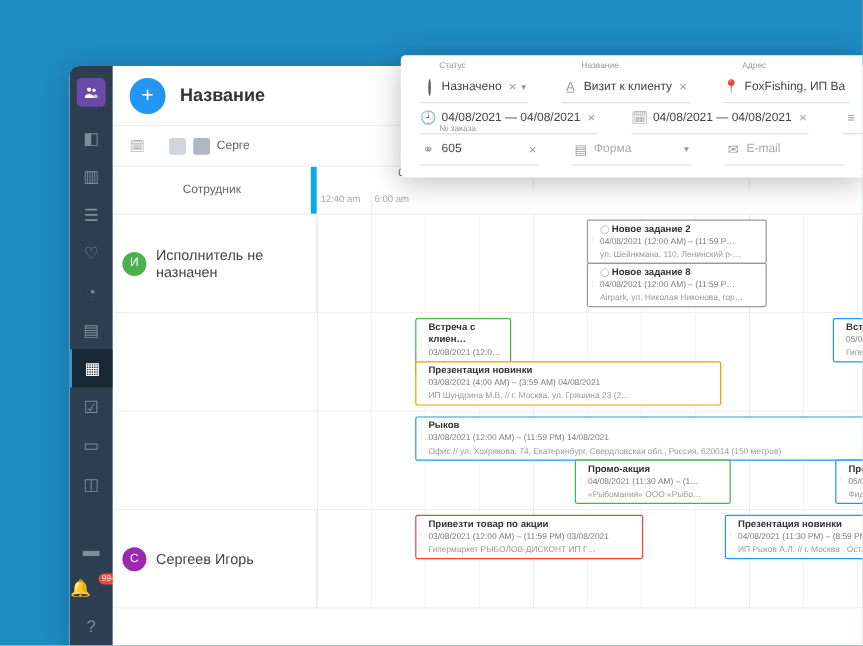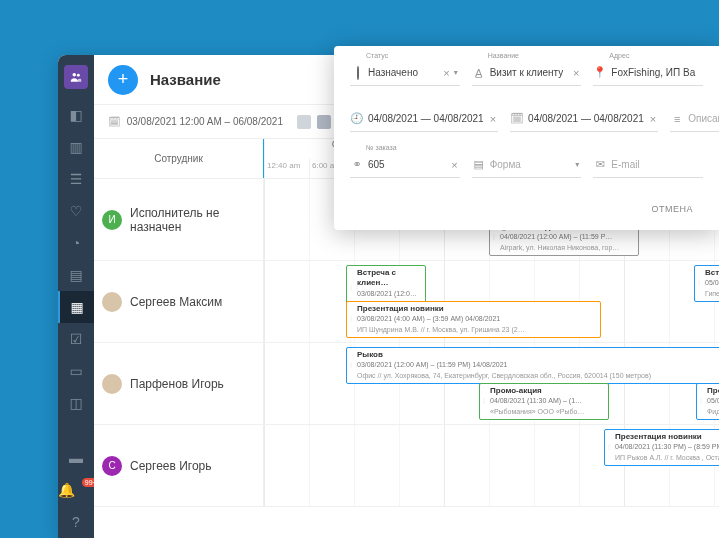--- a/index.html
+++ b/index.html
@@ -14,21 +14,21 @@
 .main{position:absolute;left:36px;top:0;right:0;bottom:0;background:#fff;overflow:hidden}
 .hdr{height:50px;display:flex;align-items:center;padding:0 14px;border-bottom:1px solid #eee}
 .addbtn{width:30px;height:30px;border-radius:50%;background:#2196f3;color:#fff;display:flex;align-items:center;justify-content:center;font-size:18px;margin-right:12px;cursor:pointer}
 .title{font-size:15px;font-weight:bold;color:#333}
 .toolbar{height:34px;display:flex;align-items:center;padding:0 14px;border-bottom:1px solid #eee;font-size:10px;color:#666}
 .toolbar .cal{margin-right:6px;color:#999}
 .toolbar .users{margin-left:14px;display:flex;align-items:center;gap:6px}
 .toolbar .uicon{width:14px;height:14px;background:#d0d5dc;border-radius:2px}
 .gridwrap{position:absolute;left:0;top:84px;right:0;bottom:0;overflow:hidden}
 .ghead{display:flex;height:40px;border-bottom:1px solid #eee}
-.ghead .emp{width:170px;border-right:1px solid #0ea5e9;display:flex;align-items:center;justify-content:center;font-size:10px;color:#666}
+.ghead .emp{width:170px;border-right:5px solid #0ea5e9;display:flex;align-items:center;justify-content:center;font-size:10px;color:#666}
 .ghead .dates{flex:1;position:relative}
 .ghead .dcol{position:absolute;top:0;height:20px;font-size:9px;color:#666;text-align:center;border-left:1px solid #f0f0f0}
 .ghead .hrow{position:absolute;top:20px;left:0;right:0;height:20px;display:flex}
 .ghead .hcell{font-size:8px;color:#aaa;border-left:1px solid #f0f0f0;padding:2px 2px;white-space:nowrap}
 .gbody{position:absolute;top:40px;left:0;right:0;bottom:0}
 .row{position:relative;border-bottom:1px solid #f0f0f0;min-height:56px}
 .row .empcell{position:absolute;left:0;top:0;bottom:0;width:170px;border-right:1px solid #eee;display:flex;align-items:center;padding:8px;gap:8px}
 .row .av{width:20px;height:20px;border-radius:50%;display:flex;align-items:center;justify-content:center;font-size:10px;color:#fff;flex-shrink:0}
 .row .ename{font-size:12px;color:#444}
 .row .lane{position:absolute;left:170px;right:0;top:0;bottom:0}
@@ -40,21 +40,21 @@
 .task .ta{color:#999;font-size:7px}
 .task.green{border-color:#4caf50}
 .task.blue{border-color:#2196f3}
 .task.orange{border-color:#ff9800}
 .task.red{border-color:#f44336}
 .task.gray{border-color:#999}
 .task .handle{position:absolute;left:1px;top:2px;bottom:2px;width:4px;display:flex;flex-direction:column;justify-content:center;color:#ccc;font-size:6px}
 .task.pad{padding-left:10px}
 .filter{position:absolute;left:334px;top:46px;right:0;background:#fff;border-radius:4px 0 0 4px;box-shadow:0 4px 24px rgba(0,0,0,.25);padding:14px 16px 10px;z-index:10}
 .filter h3{font-size:12px;font-weight:bold;color:#333;margin-bottom:14px}
-.frow{display:flex;gap:12px;margin-bottom:20px}
+.frow{display:flex;gap:28px;margin-bottom:0}
 .ffield{flex:1;position:relative;border-bottom:1px solid #ddd;padding:2px 0;display:flex;align-items:center;min-height:26px}
 .ffield .lbl{position:absolute;top:-8px;left:16px;font-size:7px;color:#999}
 .ffield .fico{width:14px;font-size:11px;color:#999;text-align:center}
 .ffield .fval{flex:1;font-size:10px;color:#444;padding:0 4px;white-space:nowrap;overflow:hidden}
 .ffield .clr{color:#999;font-size:11px;cursor:pointer;padding:0 2px}
 .ffield .dd{color:#999;font-size:8px;cursor:pointer;padding:0 2px}
 .ffield.placeholder .fval{color:#aaa}
 .factions{display:flex;justify-content:flex-end;margin-top:8px}
 .factions .btn{font-size:9px;color:#888;padding:6px 10px;cursor:pointer;letter-spacing:.5px}
 .dot{width:6px;height:6px;border-radius:50%;background:#888;border:1px solid #666;margin-left:2px}
@@ -90,21 +90,20 @@
     <div class="ico">?</div>
   </div>
 
   <div class="main">
     <div class="hdr">
       <div class="addbtn">+</div>
       <div class="title">Название</div>
     </div>
     <div class="toolbar">
       <span class="cal">🗓</span>
-      <span>03/08/2021 12:00 AM – 06/08/2021</span>
       <span class="users">
         <span class="uicon"></span>
         <span class="uicon" style="background:#b0b7c3"></span>
         <span>Серге</span>
       </span>
     </div>
 
     <div class="gridwrap">
       <div class="ghead">
         <div class="emp">Сотрудник</div>
@@ -134,46 +133,38 @@
               <div class="vline" style="left: 270px;"></div>
               <div class="vline" style="left: 315px;"></div>
               <div class="vline day" style="left: 360px;"></div>
               <div class="vline" style="left: 405px;"></div>
               <div class="vline" style="left: 450px;"></div>
               <div class="task pad gray" style="left: 225px; top: 4px; width: 150px;"><span class="handle">⋮⋮</span><span style="font-size:7px;color:#999">◯ </span><span class="tt">Новое задание 2</span><br><span class="td">04/08/2021 (12:00 AM) – (11:59 P…</span><br><span class="ta">ул. Шейнкмана, 110, Ленинский р-…</span></div>
               <div class="task pad gray" style="left: 225px; top: 40px; width: 150px;"><span class="handle">⋮⋮</span><span style="font-size:7px;color:#999">◯ </span><span class="tt">Новое задание 8</span><br><span class="td">04/08/2021 (12:00 AM) – (11:59 P…</span><br><span class="ta">Airpark, ул. Николая Никонова, гор…</span></div>
             </div>
           </div>
           <div class="row" style="height: 82px;">
-            <div class="empcell">
-              <div class="avimg"></div>
-              <div class="ename">Сергеев Максим</div>
-            </div>
             <div class="lane">
               <div class="vline day" style="left: 0px;"></div>
               <div class="vline" style="left: 45px;"></div>
               <div class="vline" style="left: 90px;"></div>
               <div class="vline" style="left: 135px;"></div>
               <div class="vline day" style="left: 180px;"></div>
               <div class="vline" style="left: 225px;"></div>
               <div class="vline" style="left: 270px;"></div>
               <div class="vline" style="left: 315px;"></div>
               <div class="vline day" style="left: 360px;"></div>
               <div class="vline" style="left: 405px;"></div>
               <div class="vline" style="left: 450px;"></div>
               <div class="task pad green" style="left: 82px; top: 4px; width: 80px;"><span class="handle">⋮⋮</span><span class="tt">Встреча с клиен…</span><br><span class="td">03/08/2021 (12:0…</span><br><span class="ta">FoxFishing ИП Ва…</span></div>
               <div class="task pad blue" style="left: 430px; top: 4px; width: 180px;"><span class="handle">⋮⋮</span><span class="tt">Встреча с новым клиентом</span><br><span class="td">05/08/2021 (8:00 AM) – (3:59 AM)…</span><br><span class="ta">Гипермаркет РЫБОЛОВ-ДИСКОНТ …</span></div>
               <div class="task pad orange" style="left: 82px; top: 40px; width: 255px;"><span class="handle">⋮⋮</span><span class="tt">Презентация новинки</span><br><span class="td">03/08/2021 (4:00 AM) – (3:59 AM) 04/08/2021</span><br><span class="ta">ИП Шундрина М.В. // г. Москва, ул. Гришина 23 (2…</span></div>
             </div>
           </div>
           <div class="row" style="height: 82px;">
-            <div class="empcell">
-              <div class="avimg"></div>
-              <div class="ename">Парфенов Игорь</div>
-            </div>
             <div class="lane">
               <div class="vline day" style="left: 0px;"></div>
               <div class="vline" style="left: 45px;"></div>
               <div class="vline" style="left: 90px;"></div>
               <div class="vline" style="left: 135px;"></div>
               <div class="vline day" style="left: 180px;"></div>
               <div class="vline" style="left: 225px;"></div>
               <div class="vline" style="left: 270px;"></div>
               <div class="vline" style="left: 315px;"></div>
               <div class="vline day" style="left: 360px;"></div>
@@ -194,20 +185,21 @@
               <div class="vline" style="left: 45px;"></div>
               <div class="vline" style="left: 90px;"></div>
               <div class="vline" style="left: 135px;"></div>
               <div class="vline day" style="left: 180px;"></div>
               <div class="vline" style="left: 225px;"></div>
               <div class="vline" style="left: 270px;"></div>
               <div class="vline" style="left: 315px;"></div>
               <div class="vline day" style="left: 360px;"></div>
               <div class="vline" style="left: 405px;"></div>
               <div class="vline" style="left: 450px;"></div>
+              <div class="task pad red" style="left: 82px; top: 4px; width: 190px;"><span class="handle">⋮⋮</span><span class="tt">Привезти товар по акции</span><br><span class="td">03/08/2021 (12:00 AM) – (11:59 PM) 03/08/2021</span><br><span class="ta">Гипермаркет РЫБОЛОВ-ДИСКОНТ ИП Г…</span></div>
               <div class="task pad blue" style="left: 340px; top: 4px; width: 220px;"><span class="handle">⋮⋮</span><span class="tt">Презентация новинки</span><br><span class="td">04/08/2021 (11:30 PM) – (8:59 PM) 05/08/2021</span><br><span class="ta">ИП Рыков А.Л. // г. Москва , Останкино (200 …</span></div>
             </div>
           </div>
         </div>
     </div>
   </div>
 </div>
 
 <div class="filter">
   <div class="frow">
@@ -256,16 +248,13 @@
     <div class="ffield placeholder">
       <span class="fico">▤</span>
       <span class="fval">Форма</span>
       <span class="dd">▾</span>
     </div>
     <div class="ffield placeholder">
       <span class="fico">✉</span>
       <span class="fval">E-mail</span>
     </div>
   </div>
-  <div class="factions">
-    <div class="btn">ОТМЕНА</div>
-  </div>
 </div>
 
 </body></html>

